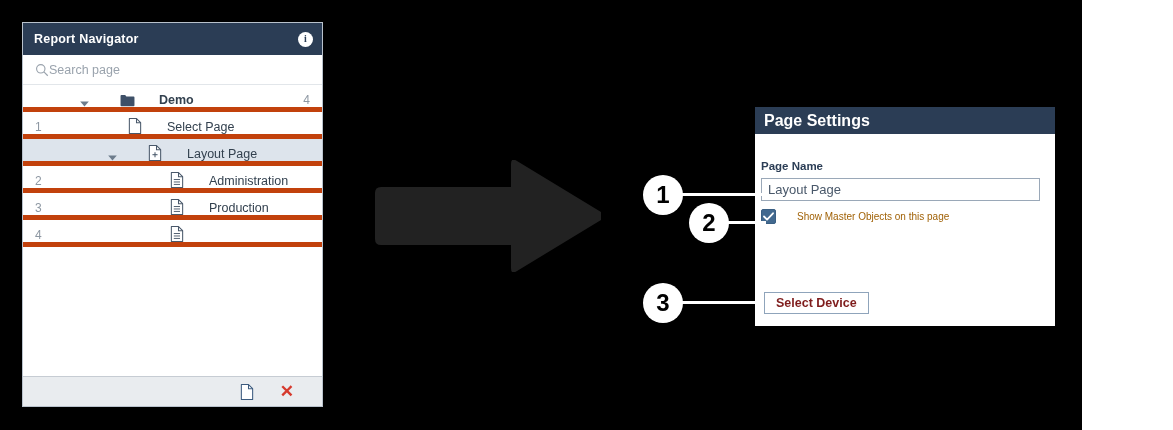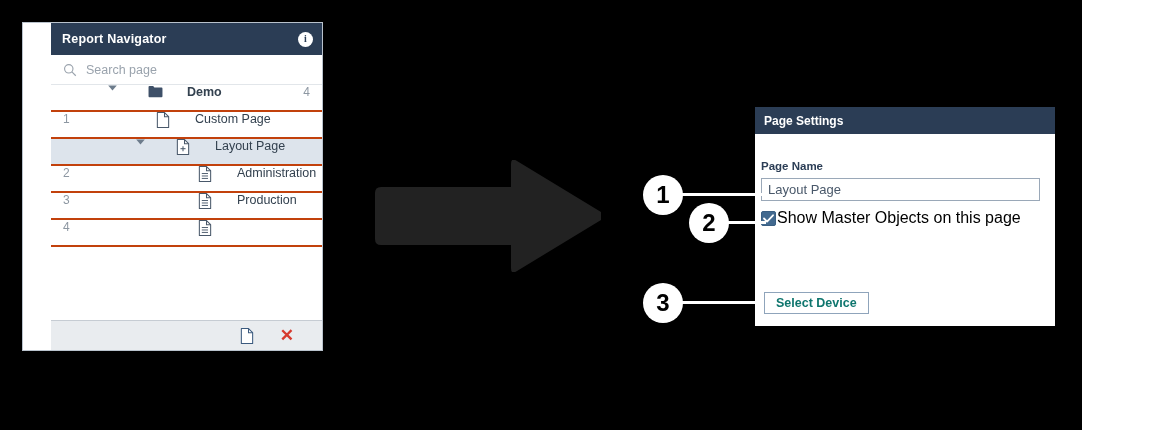--- a/index.html
+++ b/index.html
@@ -22,27 +22,26 @@
     width: 1082px;
     height: 430px;
     background: #000000;
   }
 
   
   #report-navigator {
     position: absolute;
     left: 22px; top: 22px;
     width: 301px;
-    height: 329px;
+    height: 385px;
     background: #ffffff;
     border: 1px solid #b9c2cc;
     box-sizing: border-box;
     display: flex;
     flex-direction: column;
-    padding-left: 28px;
   }
   .rn-header {
     height: 32px;
     background: #2b3d55;
     display: flex;
     align-items: center;
     justify-content: space-between;
     padding: 0 9px 0 11px;
     box-sizing: border-box;
     flex: 0 0 auto;
@@ -73,35 +72,34 @@
     border-bottom: 1px solid #e2e6ea;
     display: flex;
     align-items: center;
     padding-left: 12px;
     box-sizing: border-box;
     flex: 0 0 auto;
     background: #ffffff;
   }
   .rn-search svg { flex: 0 0 auto; }
   .rn-search .ph {
-    margin-left: 9px;
     color: #9aa3ad;
     font-size: 12.5px;
   }
 
   .rn-tree {
     flex: 1 1 auto;
     background: #ffffff;
     overflow: hidden;
   }
   .tree-row {
     height: 27px;
     display: flex;
-    align-items: flex-start;
-    border-bottom: 2px solid #c2410c;
+    align-items: flex-end;
+    border-bottom: 5px solid #c2410c;
     box-sizing: border-box;
     font-size: 12.5px;
     color: #33414f;
     cursor: pointer;
     gap: 20px;
   }
   .tree-row.selected { background: #dde4ec; }
   .tree-row .num {
     width: 30px;
     padding-left: 12px;
@@ -176,21 +174,21 @@
   .ps-header {
     height: 27px;
     background: #2b3d55;
     display: flex;
     align-items: center;
     padding-left: 9px;
     box-sizing: border-box;
   }
   .ps-title {
     color: #ffffff;
-    font-size: 12px;
+    font-size: 16px;
     font-weight: bold;
   }
   .ps-body {
     padding: 26px 10px 0 6px;
     box-sizing: border-box;
     position: relative;
     height: 192px;
   }
   .field-label {
     font-size: 11.5px;
@@ -223,38 +221,38 @@
     background: #42698f;
     border: 1px solid #3a5f83;
     box-sizing: border-box;
     border-radius: 2px;
     display: flex;
     align-items: center;
     justify-content: center;
     flex: 0 0 auto;
   }
   .check-label {
-    margin-left: 1px;
-    font-size: 16px;
-    color: #000000;
+    margin-left: 21px;
+    font-size: 10px;
+    color: #a16207;
   }
   .device-btn {
     position: absolute;
     left: 9px;
     top: 158px;
     height: 22px;
     padding: 0 11px;
     border: 1px solid #8fa4bb;
     background: #ffffff;
     box-sizing: border-box;
     display: flex;
     align-items: center;
     font-size: 12.5px;
     font-weight: bold;
-    color: #0f766e;
+    color: #7f1d1d;
     cursor: pointer;
     font-family: "Liberation Sans", sans-serif;
   }
 
   
   .callout {
     position: absolute;
     width: 40px; height: 40px;
     border-radius: 50%;
     background: #ffffff;
@@ -317,21 +315,21 @@
 
       <div class="tree-row">
         <span class="num">1</span>
         <span class="indent-2"></span>
         <span class="ico">
           <svg width="14" height="16" viewBox="0 0 14 17">
             <path d="M1 0.6 h7.6 L13 5 v11.4 h-12 Z" fill="#ffffff" stroke="#49586a" stroke-width="1.1" stroke-linejoin="round"></path>
             <path d="M8.6 0.6 v4.4 h4.4" fill="none" stroke="#49586a" stroke-width="1.1"></path>
           </svg>
         </span>
-        <span class="lbl">Custom Page</span>
+        <span class="lbl">Select Page</span>
         <span class="count"></span>
       </div>
 
       <div class="tree-row selected">
         <span class="num"></span>
         <span class="indent-1"></span>
         <span class="twisty">
           <svg width="9" height="6" viewBox="0 0 10 7">
               <path d="M0 0.5 L10 0.5 L5 6.5 Z" fill="#6d7c8c"></path>
             </svg>

